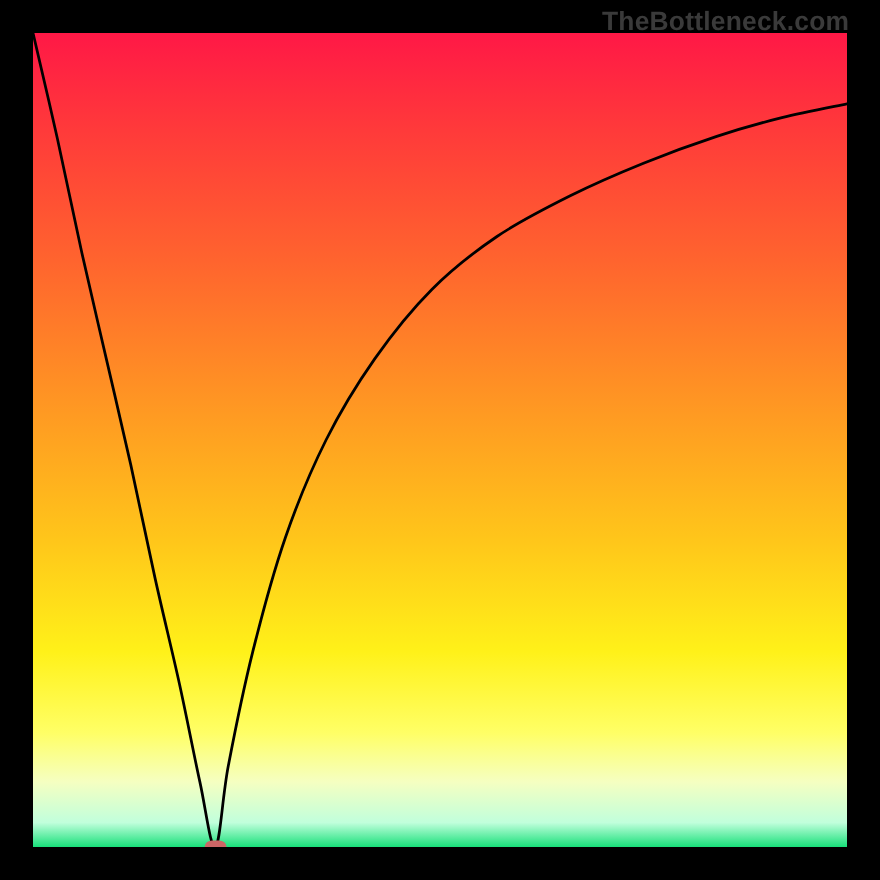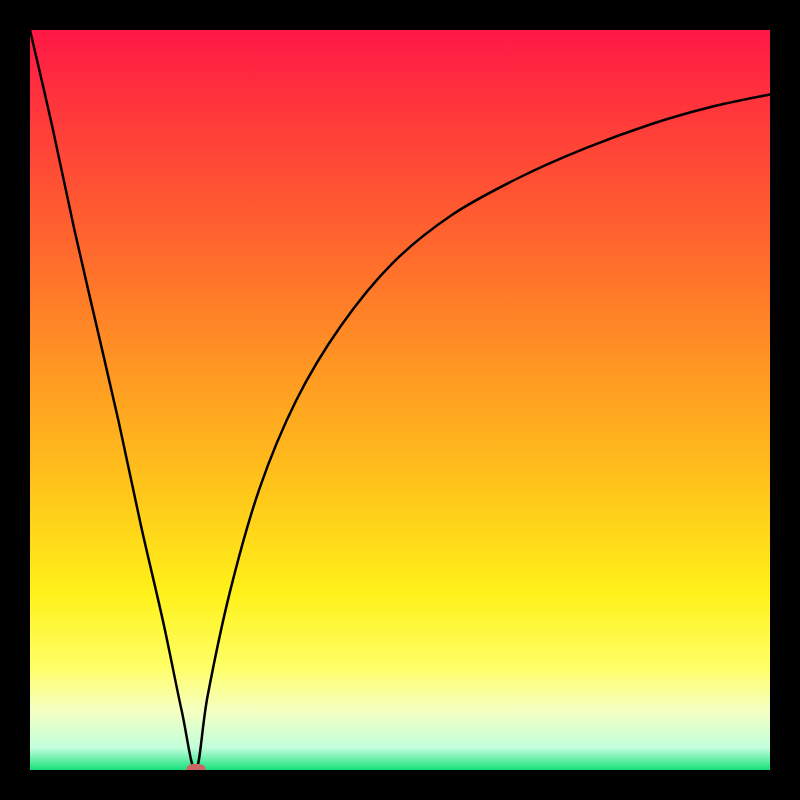--- a/index.html
+++ b/index.html
@@ -57,20 +57,21 @@
     border-radius: 7px / 6px;
     background: #cc6666;
     transform: translate(-50%, -50%);
     z-index: 40;
   }
 </style>
 </head>
 <body>
 
 <div class="outer">
+  <div class="watermark">TheBottleneck.com</div>
 
   <div class="plot">
     <svg class="bg" viewBox="0 0 740 740" preserveAspectRatio="none">
       <defs>
         <linearGradient id="grad" x1="0" y1="0" x2="0" y2="1">
             <stop offset="0%" stop-color="#ff1846"></stop>
             <stop offset="12%" stop-color="#ff3a3a"></stop>
             <stop offset="28.000000000000004%" stop-color="#ff642e"></stop>
             <stop offset="45%" stop-color="#ff9523"></stop>
             <stop offset="62%" stop-color="#ffc51a"></stop>

